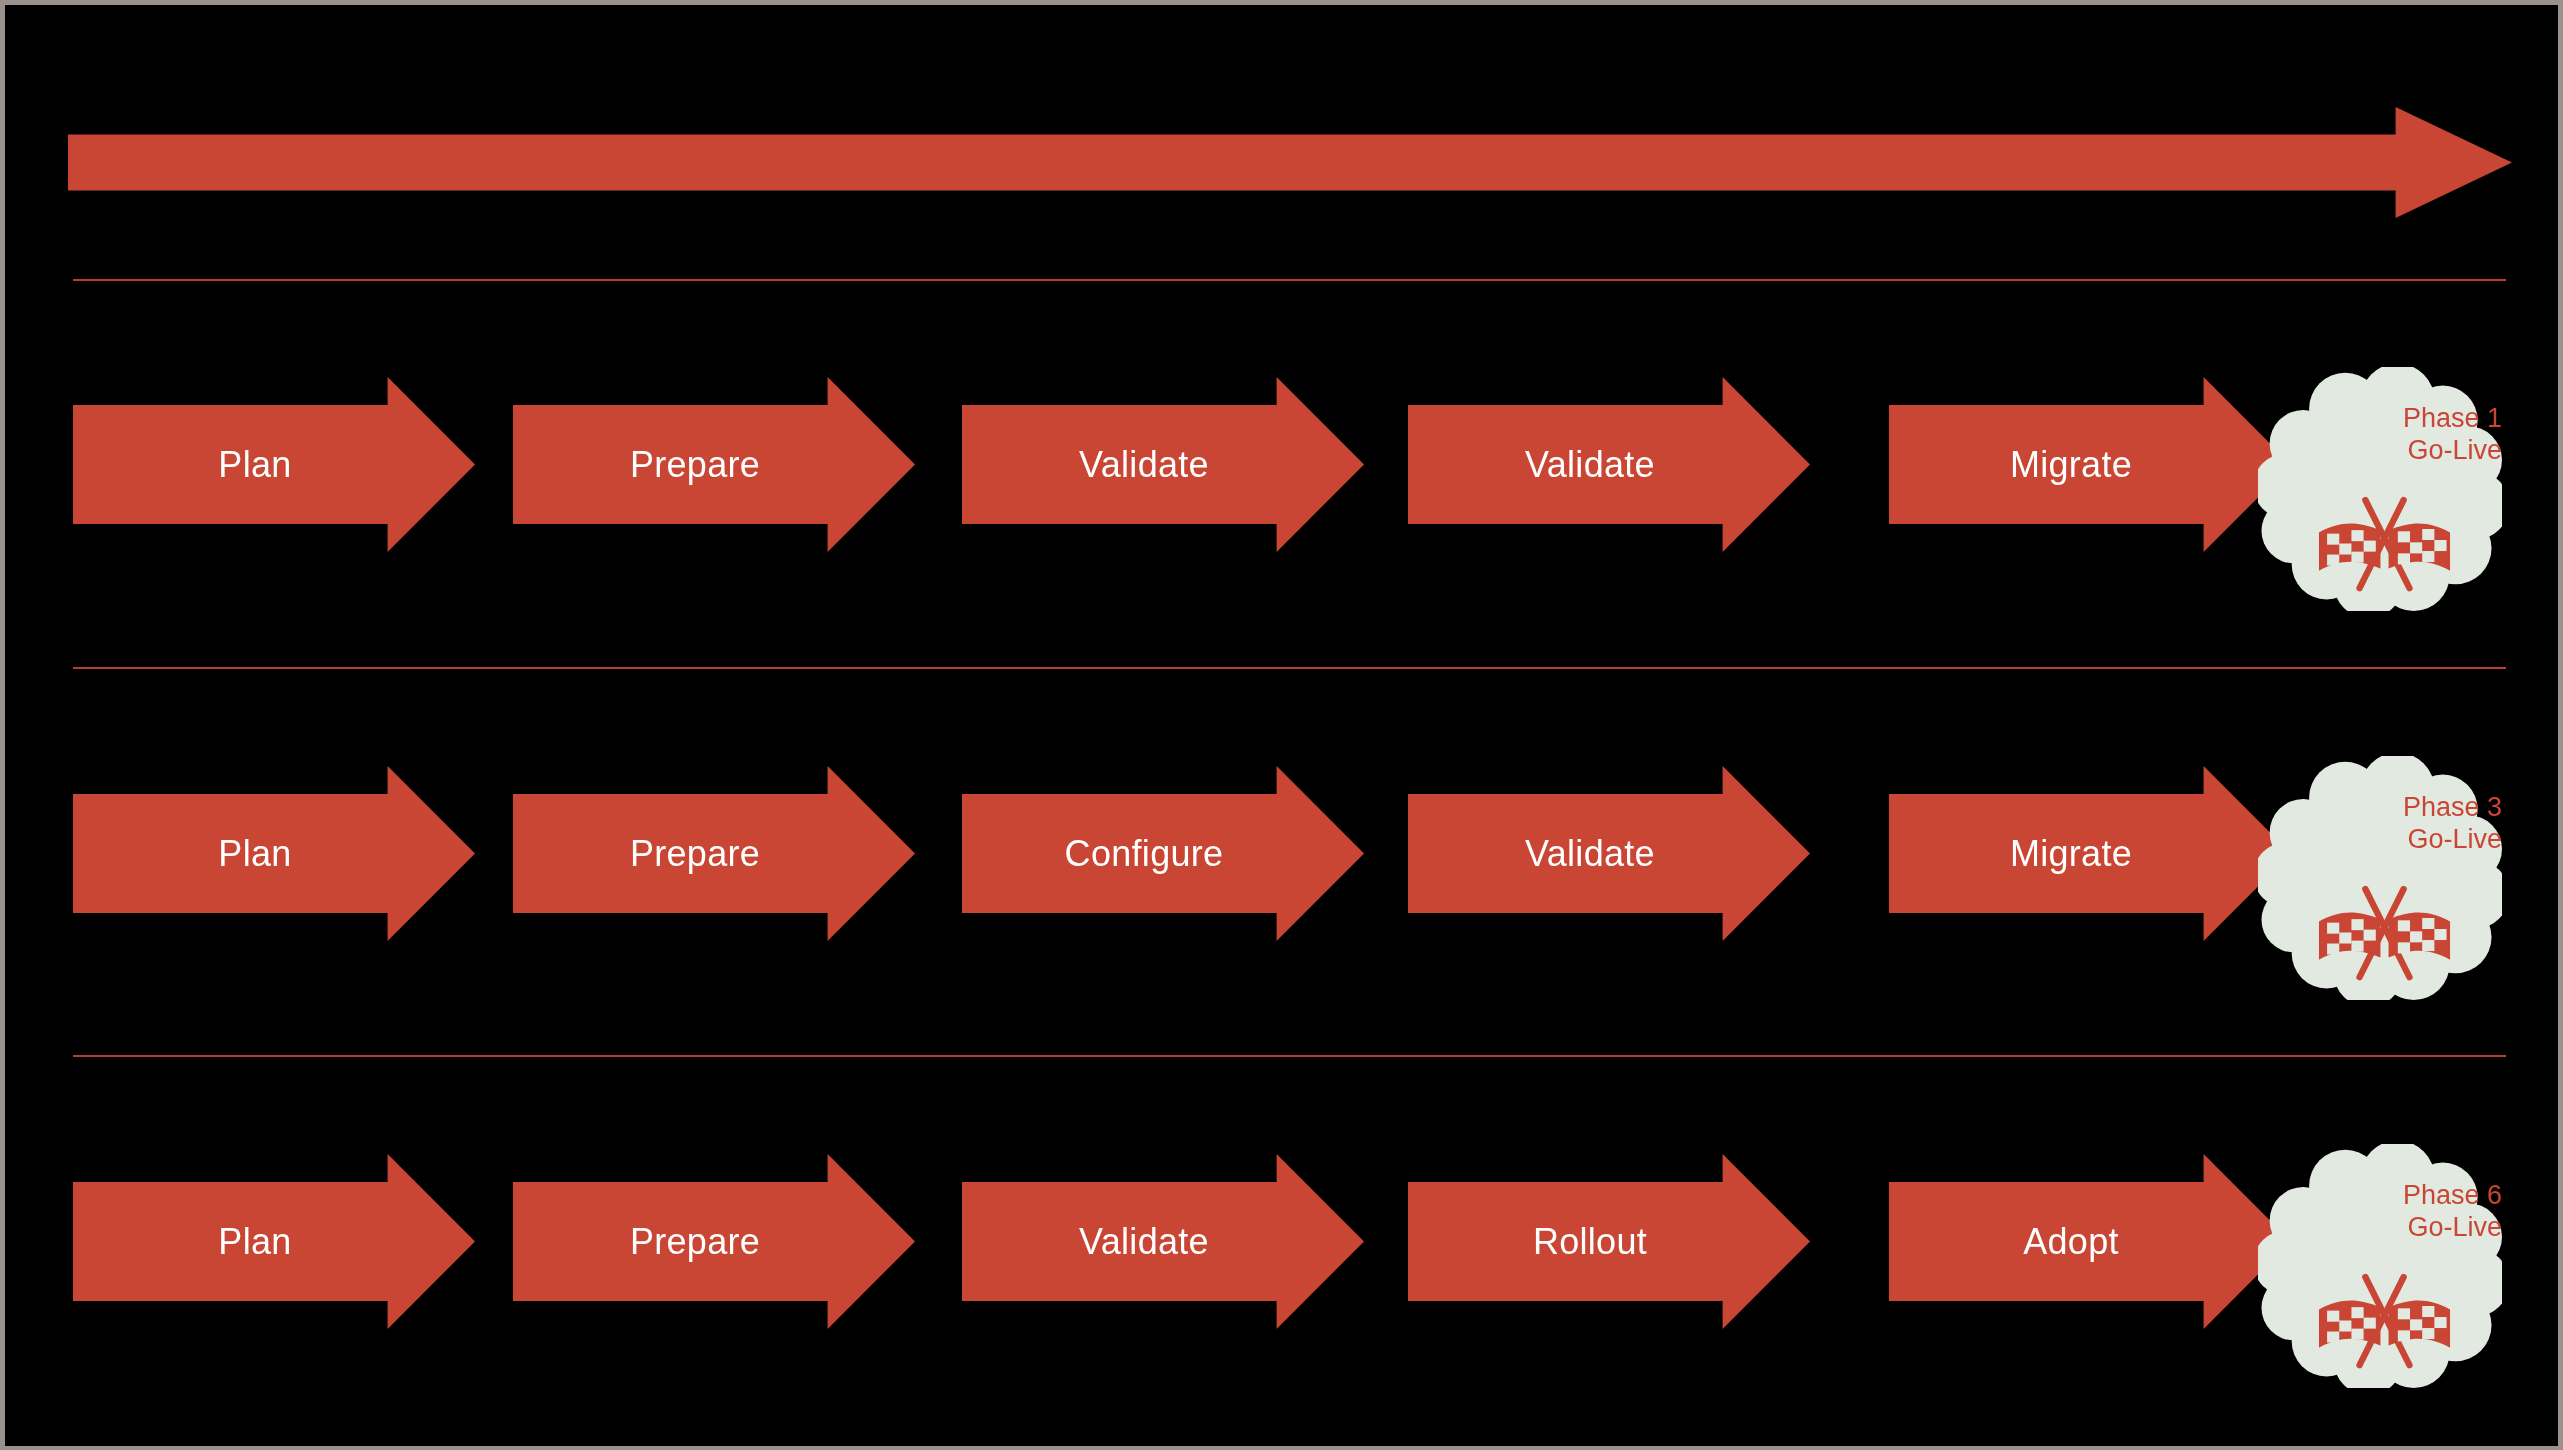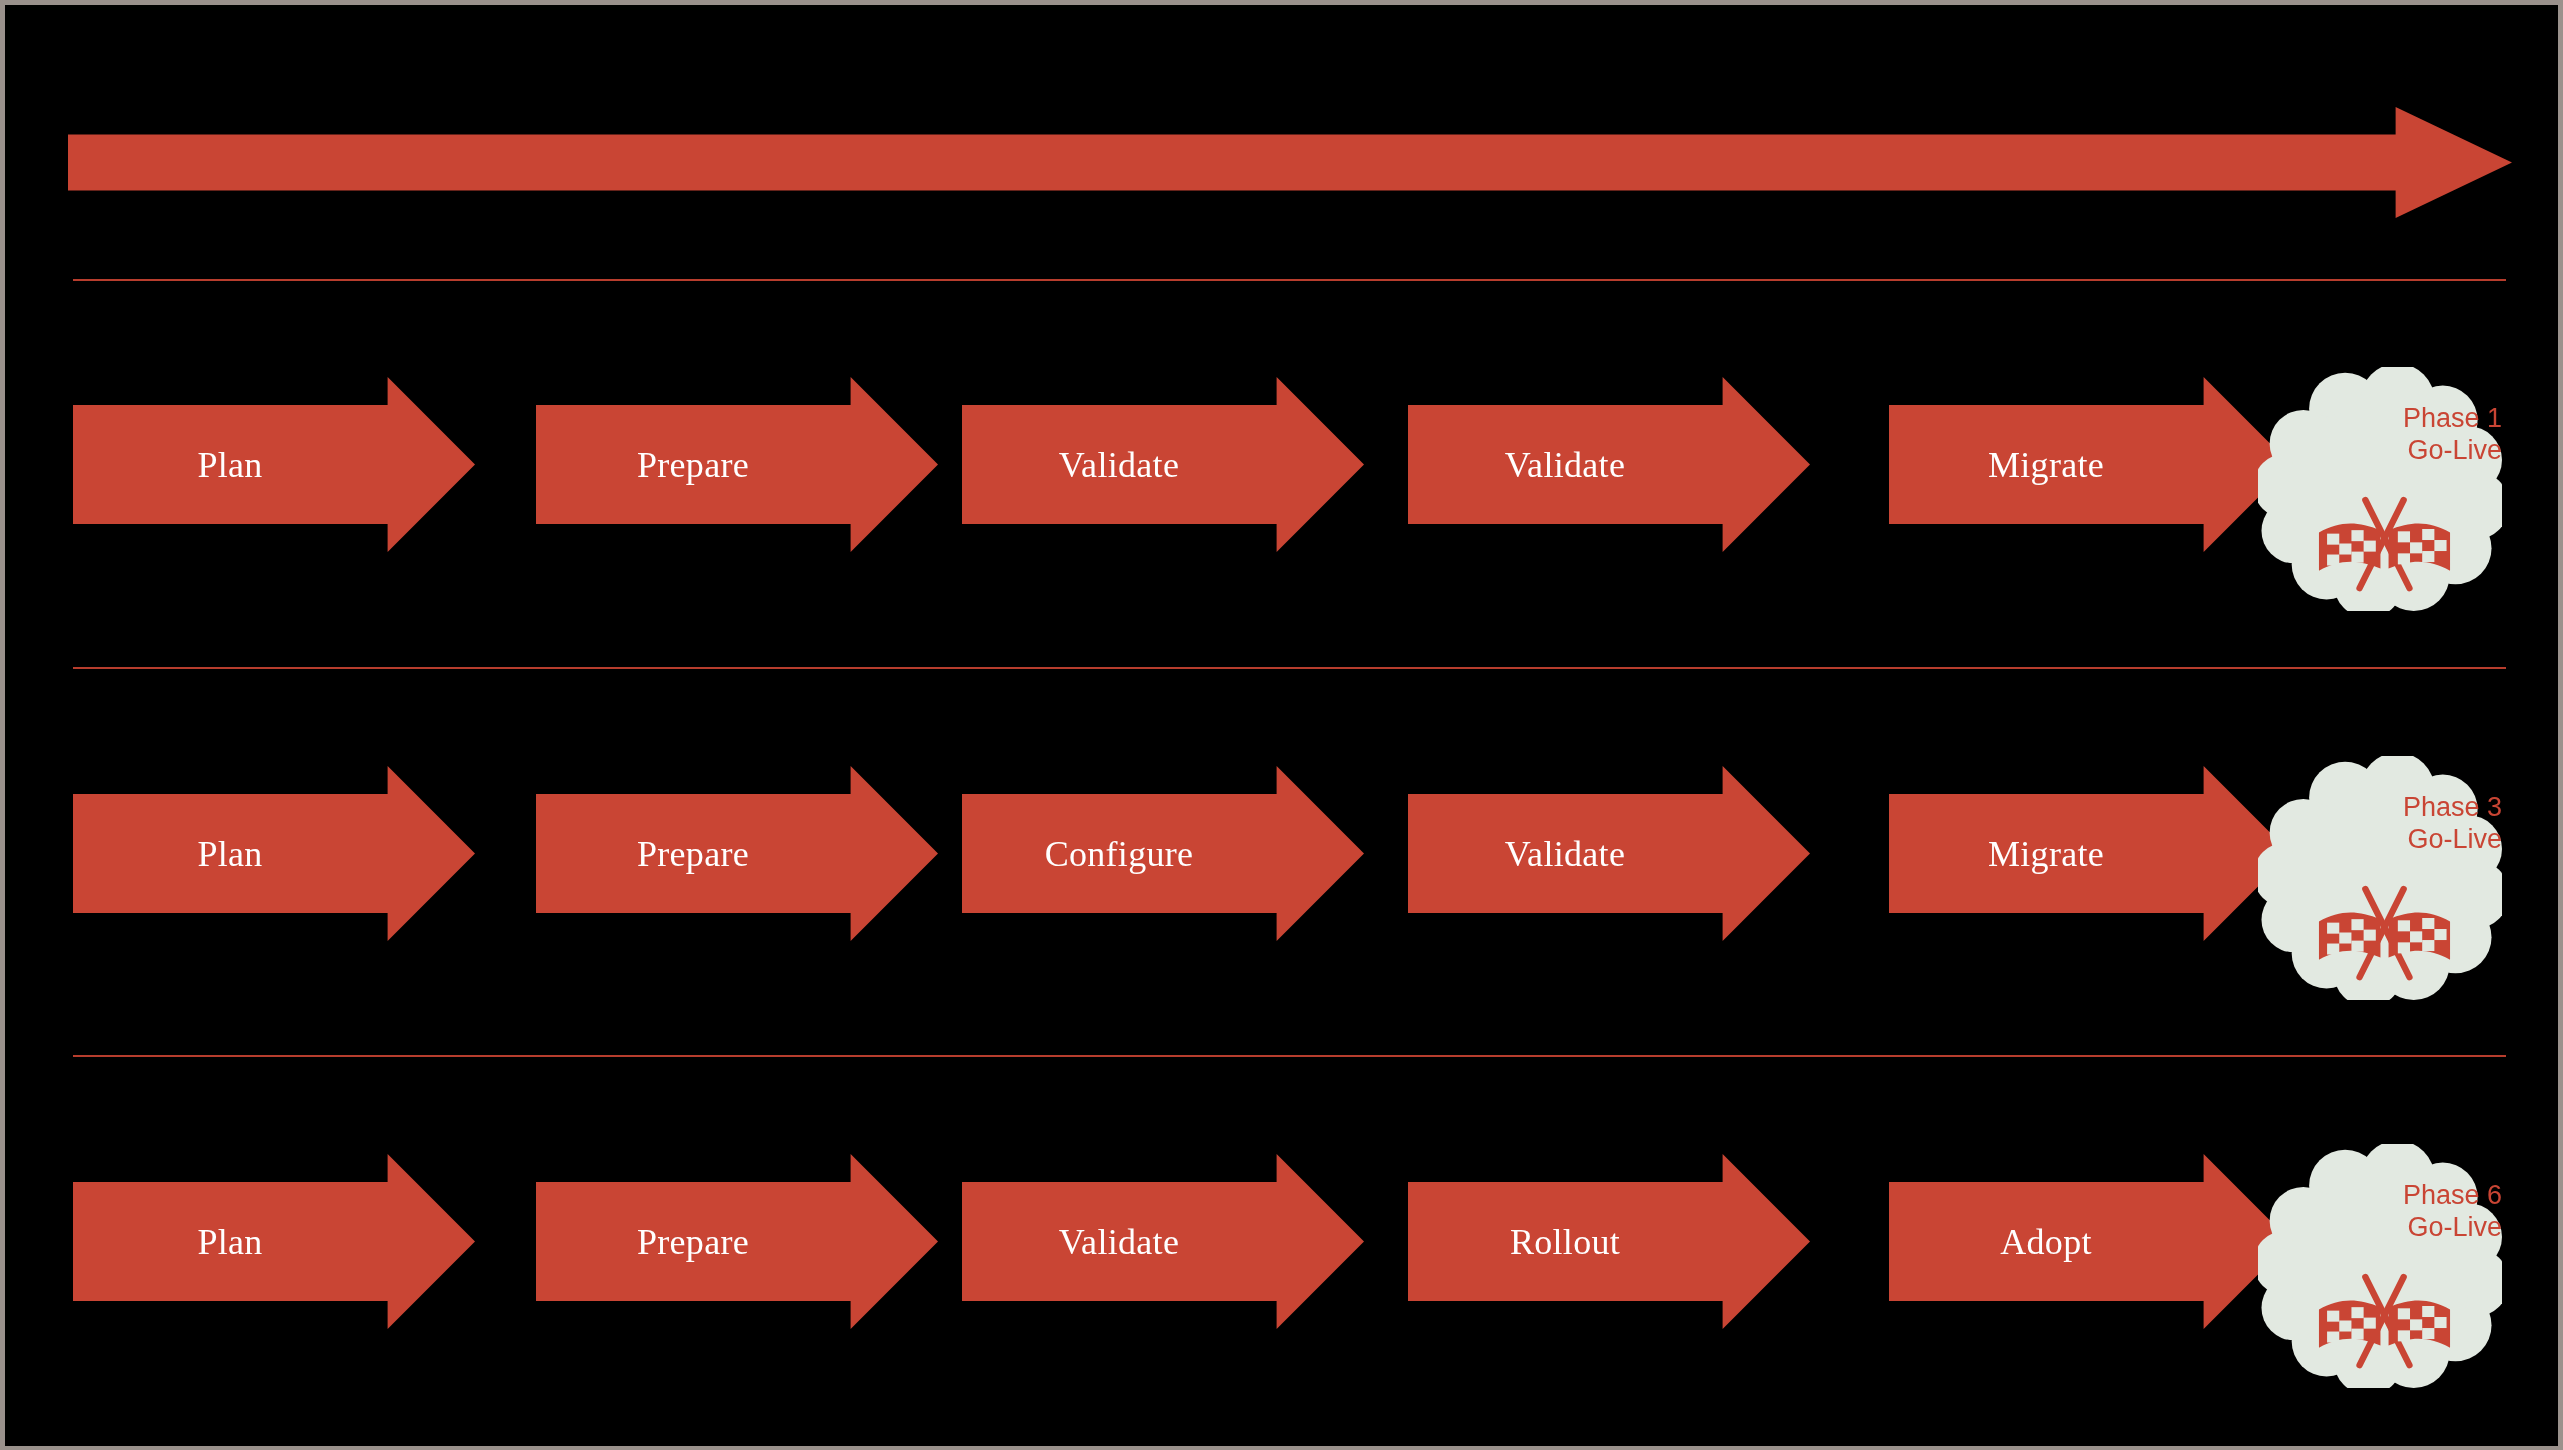--- a/index.html
+++ b/index.html
@@ -71,28 +71,29 @@
     position: absolute;
     left: 0;
     top: 0;
     width: 314px;
     height: 175px;
     display: flex;
     align-items: center;
     justify-content: center;
     color: #FFFFFF;
     font-size: 36px;
-    font-family: Liberation Serif, serif;
+    font-family: Liberation Sans, sans-serif;
     letter-spacing: 0.3px;
     pointer-events: none;
+    padding-left: 25px;
   }
 
   
   .slot-0 { left: 68px; }
-  .slot-1 { left: 531px; }
+  .slot-1 { left: 508px; }
   .slot-2 { left: 957px; }
   .slot-3 { left: 1403px; }
   .slot-4 { left: 1848px; margin-left: 36px; }
 
   
   .cloud-badge {
     position: absolute;
     left: 2253px;
     top: -10.5px;
     width: 244px;

